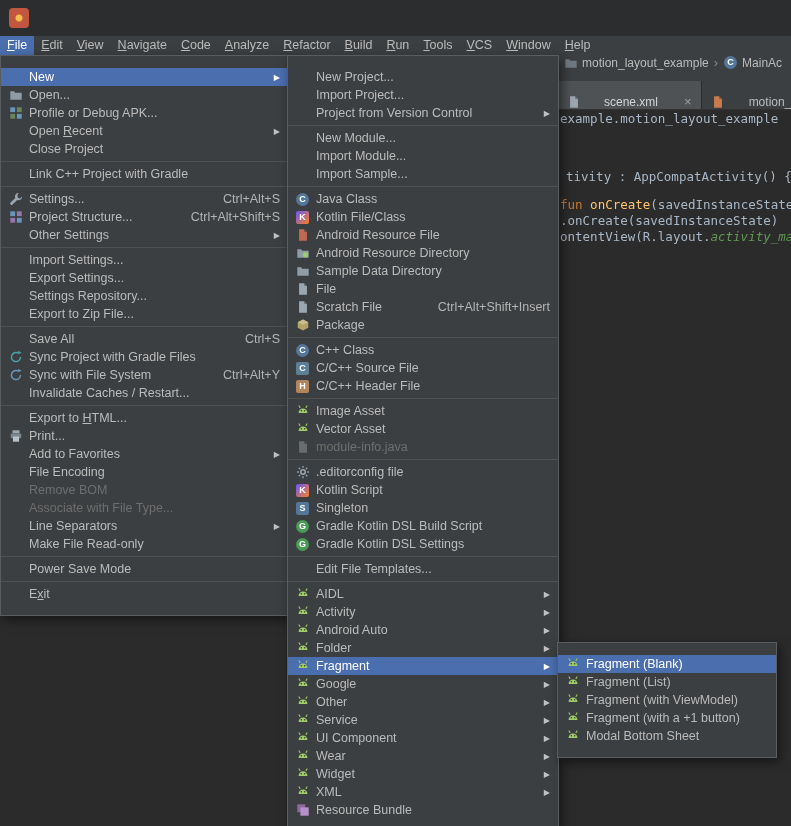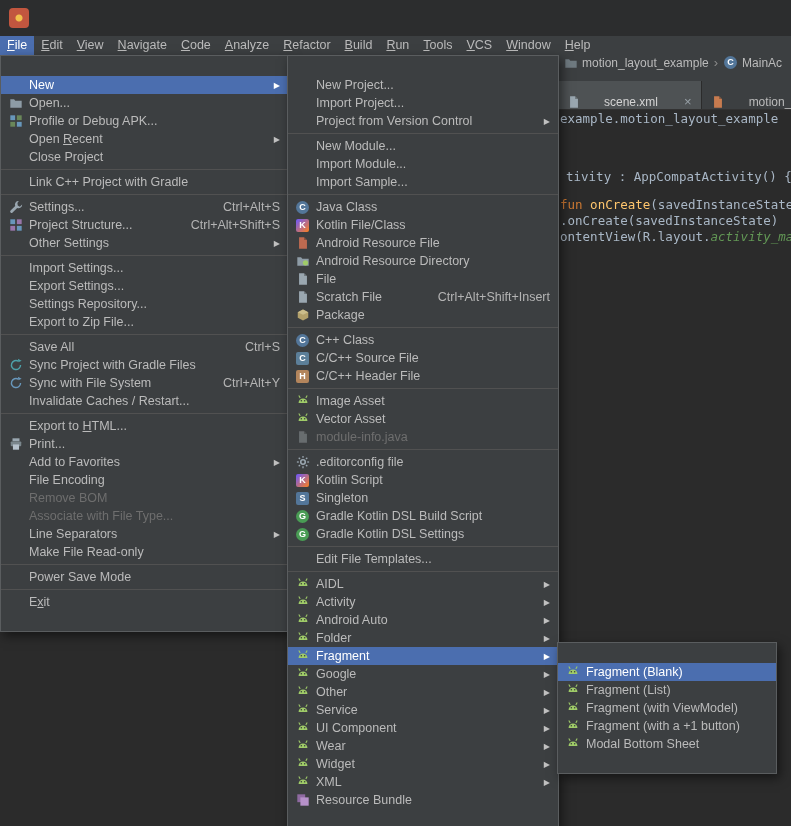--- a/index.html
+++ b/index.html
@@ -41,21 +41,21 @@
   .code{position:absolute;inset:0;z-index:0;font-family:"DejaVu Sans Mono",monospace;
     font-size:12.5px;color:#a9b7c6;overflow:hidden}
   .code-line{position:absolute;left:560px;white-space:pre;line-height:14px}
   .cs-plain{}
   .cs-keyword{color:#cc7832}
   .cs-function{color:#ffc66d}
   .cs-resource{color:#629755;font-style:italic}
 
   
   .popup{position:absolute;background:var(--menu-bg);border:1px solid #5a5d5f;
-    box-shadow:3px 4px 10px rgba(0,0,0,.5);padding:20px 0;font-size:12.5px;color:#bbbbbb}
+    box-shadow:3px 4px 10px rgba(0,0,0,.5);padding:12px 0;font-size:12.5px;color:#bbbbbb}
   #file-popup{left:0;top:55px;width:287px;z-index:10}
   #new-popup{left:287px;top:55px;width:270px;z-index:11}
   #fragment-popup{left:557px;top:642px;width:218px;z-index:12}
 
   .menu-item{height:18px;display:flex;align-items:center;padding:0 8px 0 7px;white-space:nowrap;cursor:default}
   .mi-icon{width:15px;height:15px;margin-right:6px;flex:none;display:flex;align-items:center;justify-content:center}
   .mi-icon svg{display:block}
   .mi-label{flex:1 1 auto;overflow:hidden}
   .mi-shortcut{margin-left:16px;color:#b4b4b4}
   .mi-arrow{margin-left:8px;width:9px;font-size:8px;color:#c0c0c0;text-align:right;flex:none}
@@ -360,20 +360,28 @@
           <svg viewBox="0 0 16 16" width="14" height="14">
             <path d="M1.5 3.6 h4.3 l1.4 1.8 h7.3 v8 h-13 Z" fill="#8e9ca6"></path>
             <circle cx="10.8" cy="10" r="3" fill="#9fcb68"></circle>
           </svg>
         </span>
         <span class="mi-label">Android Resource Directory</span>
       </div>
       <div class="menu-item">
         <span class="mi-icon">
           <svg viewBox="0 0 16 16" width="14" height="14">
+            <path d="M1.5 3.6 h4.3 l1.4 1.8 h7.3 v8 h-13 Z" fill="#8e9ca6"></path>
+          </svg>
+        </span>
+        <span class="mi-label">Sample Data Directory</span>
+      </div>
+      <div class="menu-item">
+        <span class="mi-icon">
+          <svg viewBox="0 0 16 16" width="14" height="14">
             <path d="M3.5 1.5 h5.8 l3.2 3.2 v9.8 h-9 Z" fill="#9aa7b0"></path>
             <path d="M9.3 1.5 l3.2 3.2 h-3.2 Z" fill="#2b2b2b" opacity="0.4"></path>
           </svg>
         </span>
         <span class="mi-label">File</span>
       </div>
       <div class="menu-item">
         <span class="mi-icon">
           <svg viewBox="0 0 16 16" width="14" height="14">
             <path d="M3.5 1.5 h5.8 l3.2 3.2 v9.8 h-9 Z" fill="#9aa7b0"></path>

